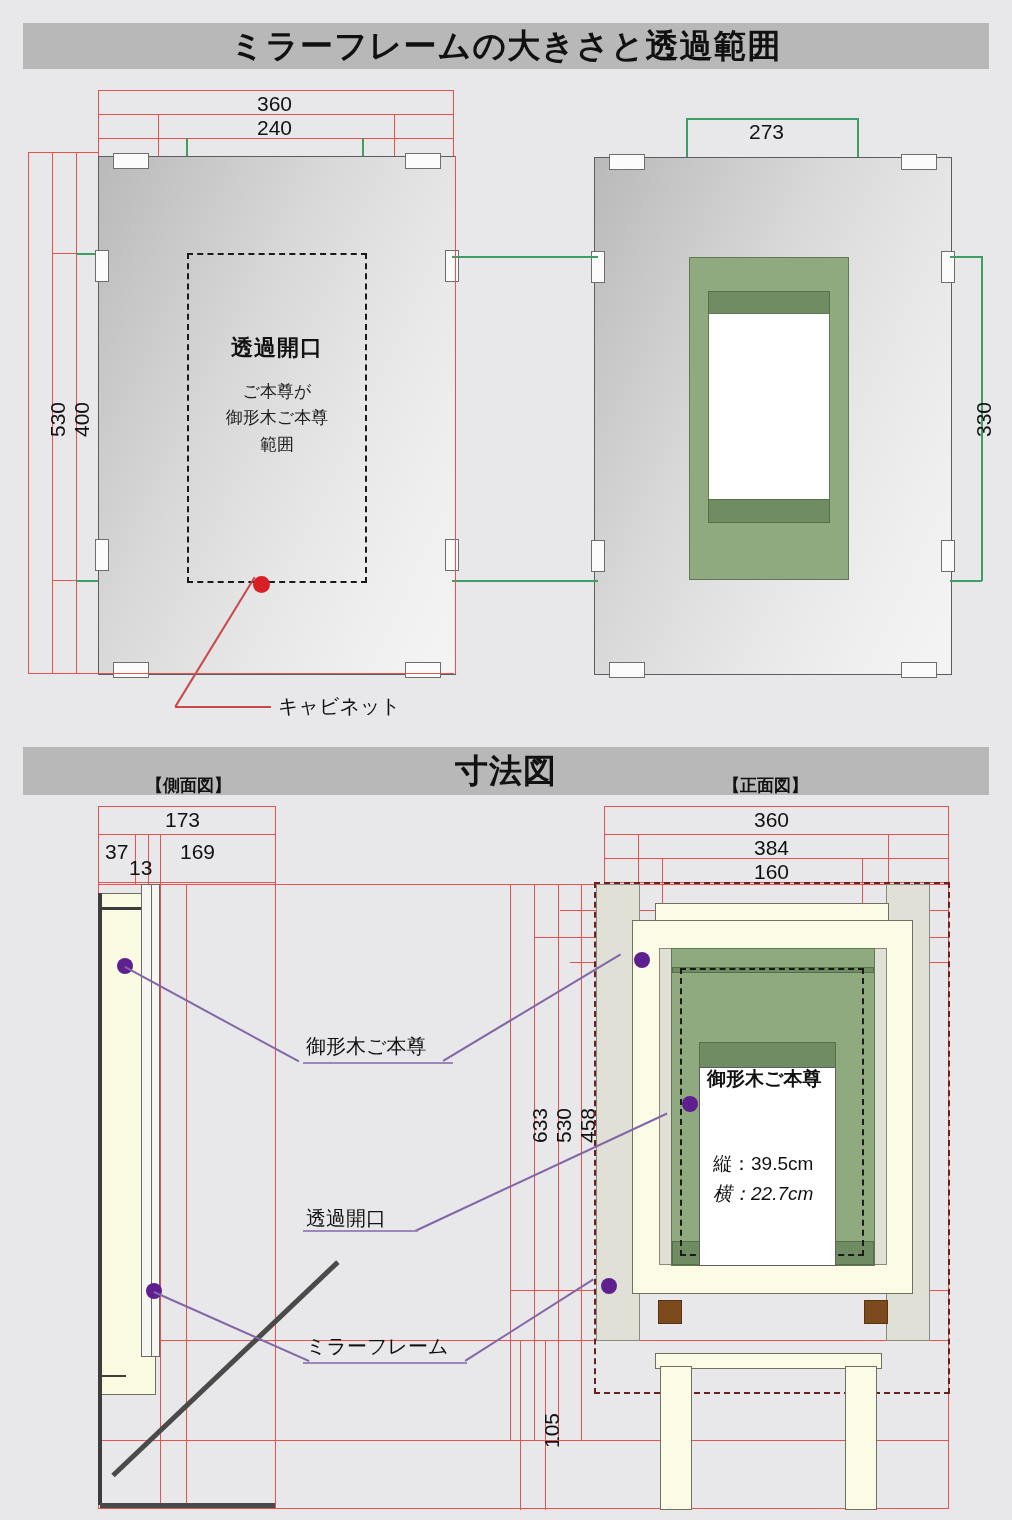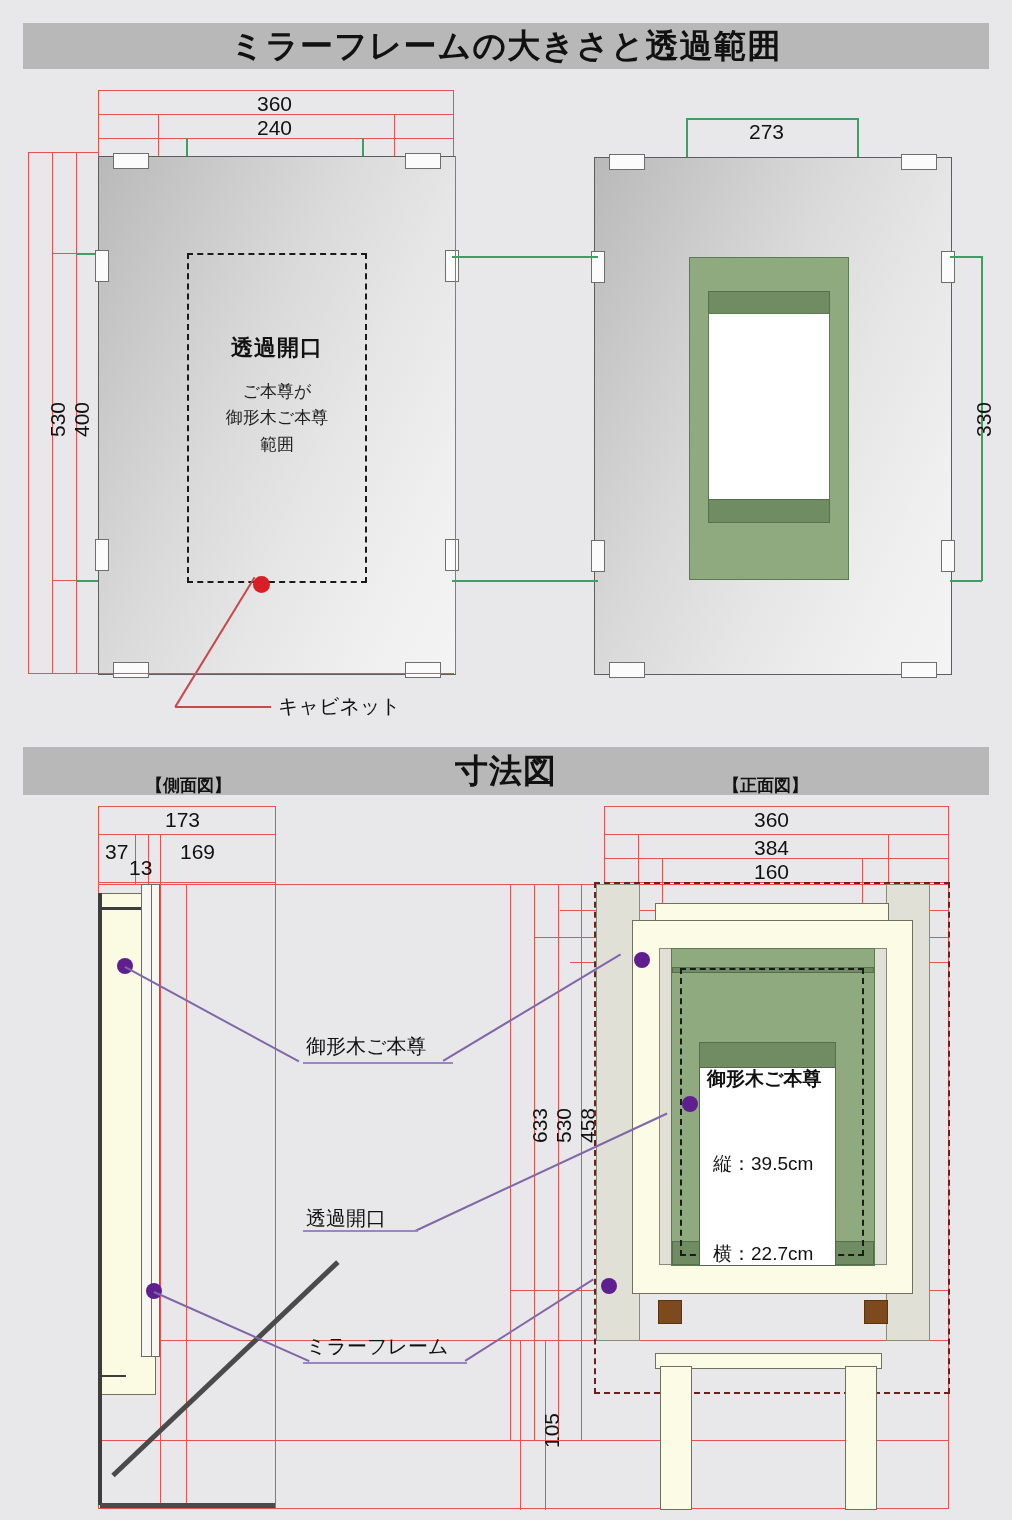--- a/index.html
+++ b/index.html
@@ -267,21 +267,21 @@
     <div class="fv-greendark" style="left:0px;top:292px;width:200px;height:22px;"></div>
   </div>
 
   <div class="fv-dash" style="left:680px;top:968px;width:180px;height:284px;"></div>
 
   <div class="fv-greendark" style="left:699px;top:1042px;width:135px;height:26px;"></div>
   <div class="fv-white" style="left:699px;top:1067px;width:135px;height:197px;"></div>
 
   <div class="sc-text sc-title" style="left:707px;top:1066px;">御形木ご本尊</div>
   <div class="sc-text sc-meas" style="left:713px;top:1148px;">縦：39.5cm</div>
-  <div class="sc-text sc-meas" style="left:713px;top:1238px;">横：22.7cm</div>
+  <div class="sc-text sc-meas" style="left:713px;top:1178px;font-style:italic;">横：22.7cm</div>
 
   <div class="fv-brown" style="left:658px;top:1300px;width:22px;height:22px;"></div>
   <div class="fv-brown" style="left:864px;top:1300px;width:22px;height:22px;"></div>
 
   <div class="fv-cab" style="left:655px;top:1353px;width:225px;height:14px;"></div>
   <div class="fv-leg" style="left:660px;top:1366px;width:30px;height:142px;"></div>
   <div class="fv-leg" style="left:845px;top:1366px;width:30px;height:142px;"></div>
 
   <div class="dot purple" style="left:117px;top:958px;width:16px;height:16px;"></div>
   <div class="dot purple" style="left:634px;top:952px;width:16px;height:16px;"></div>

